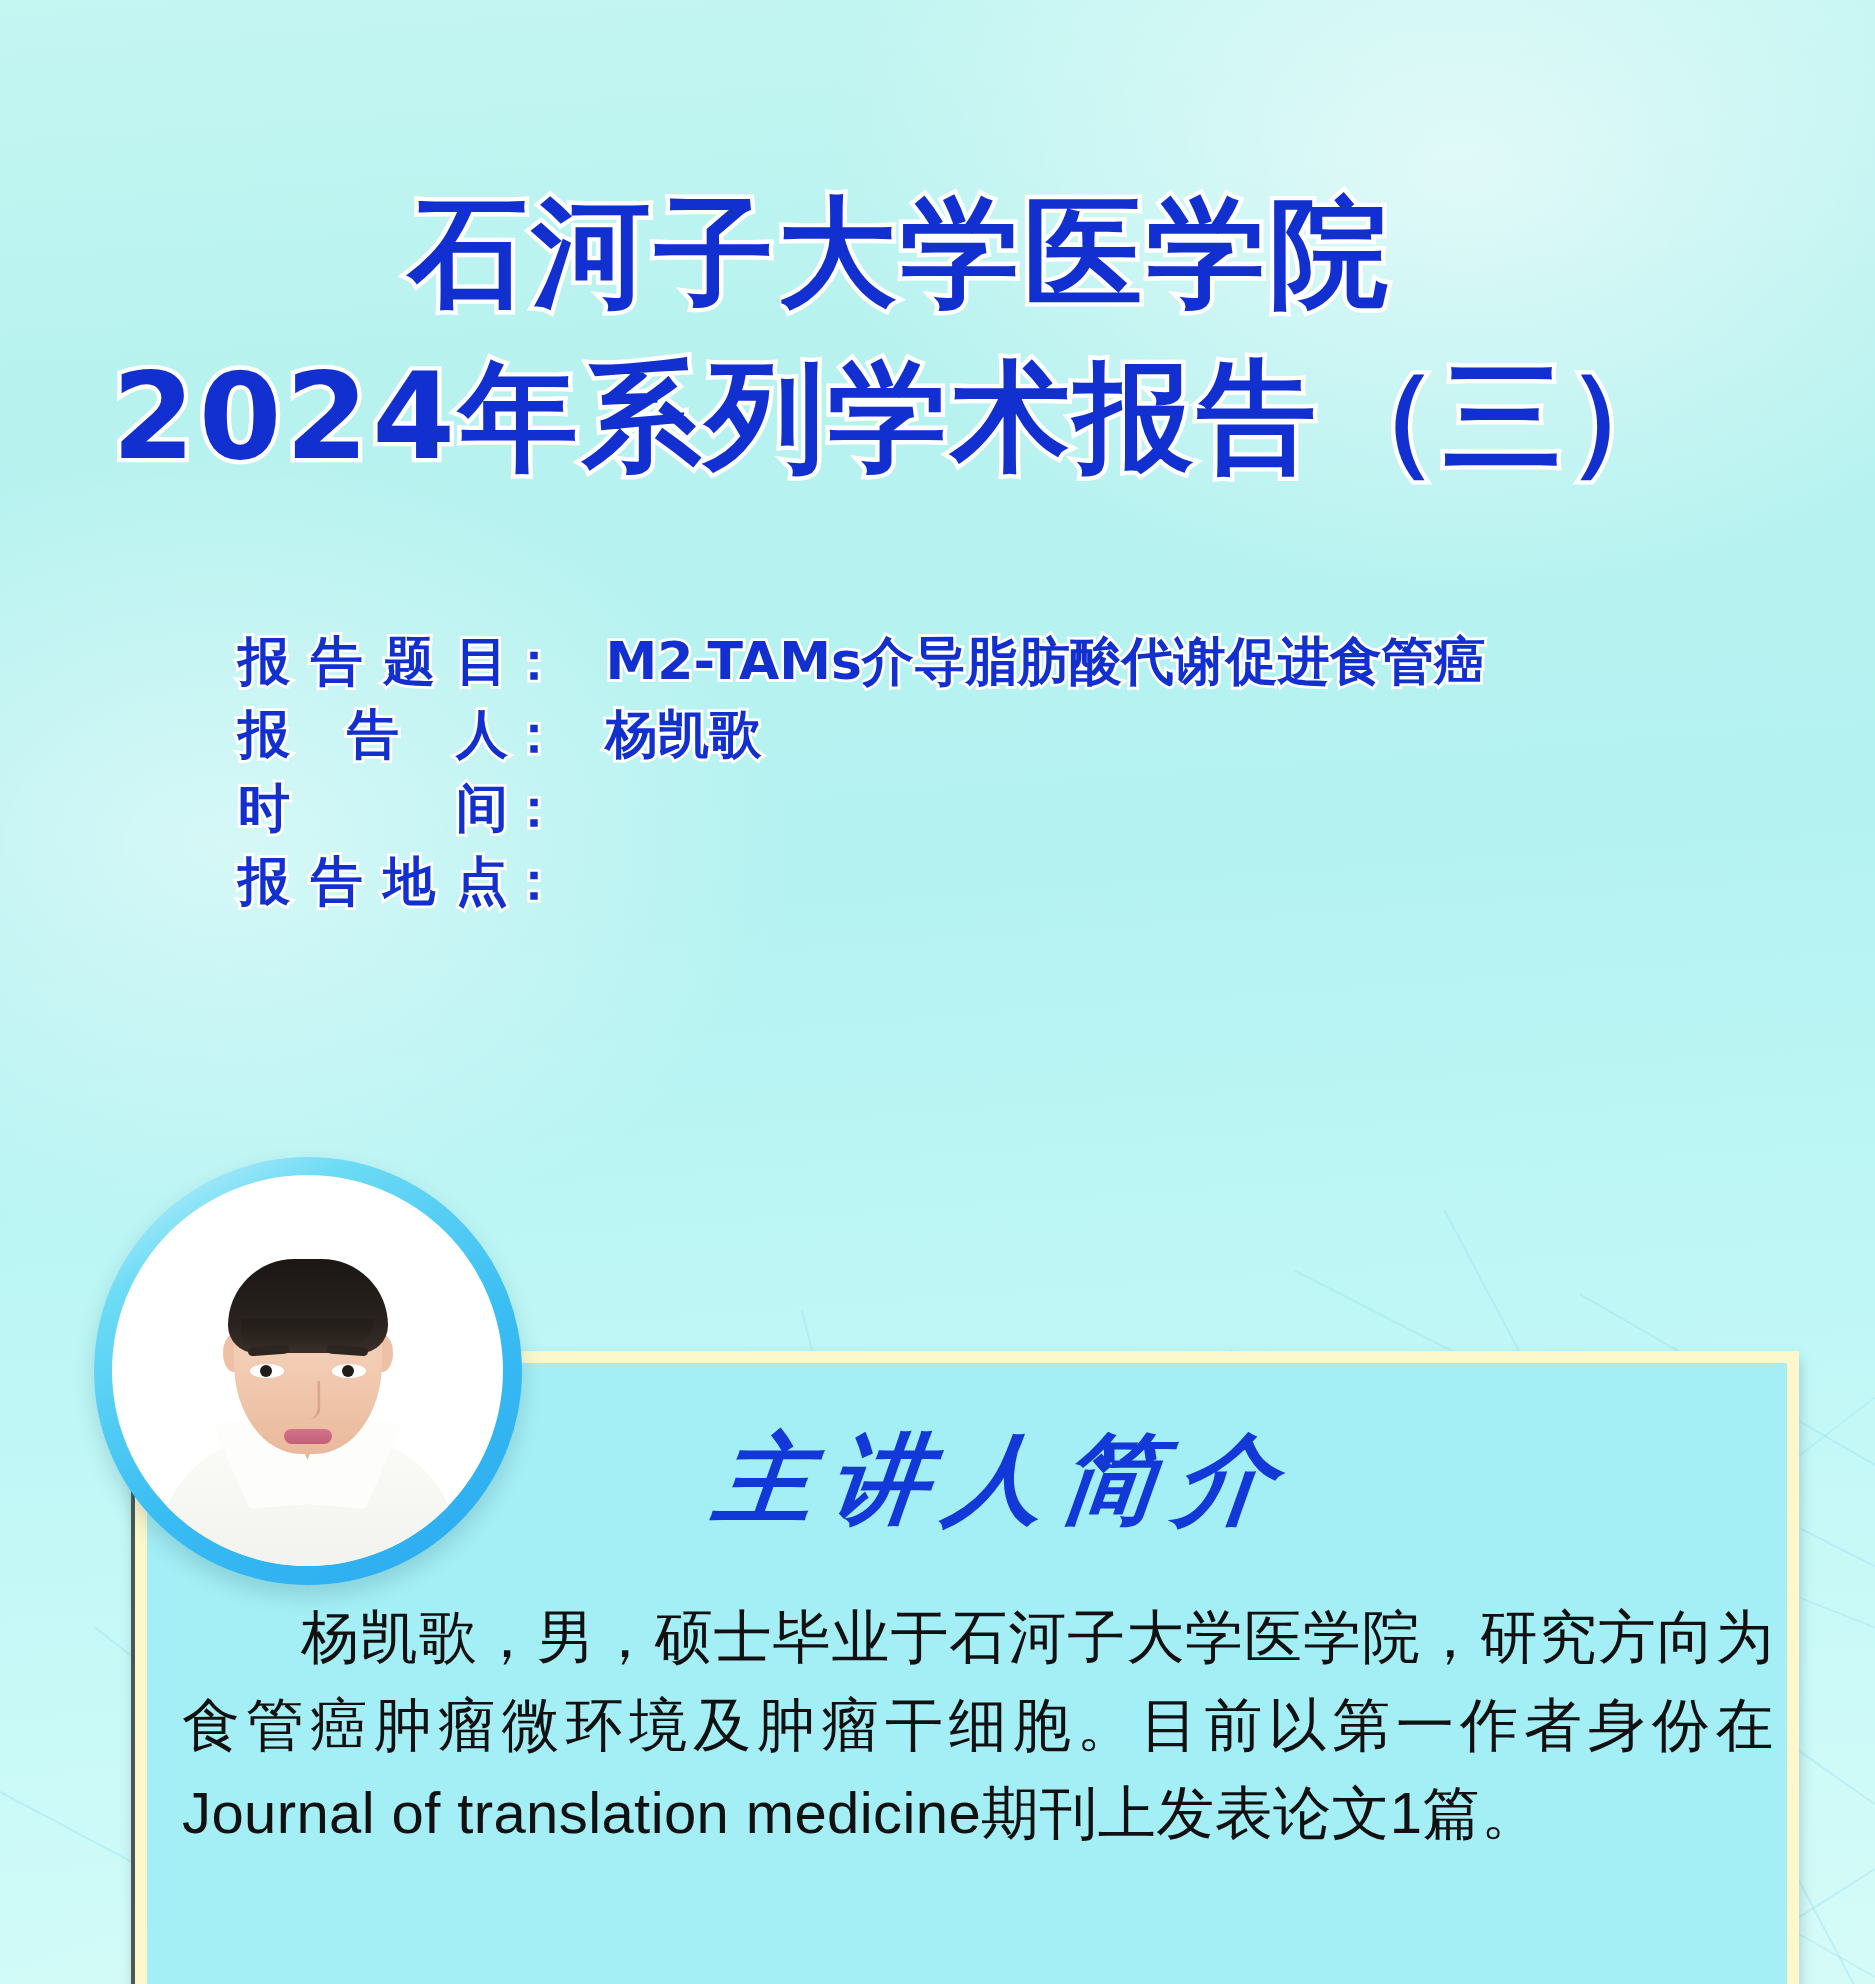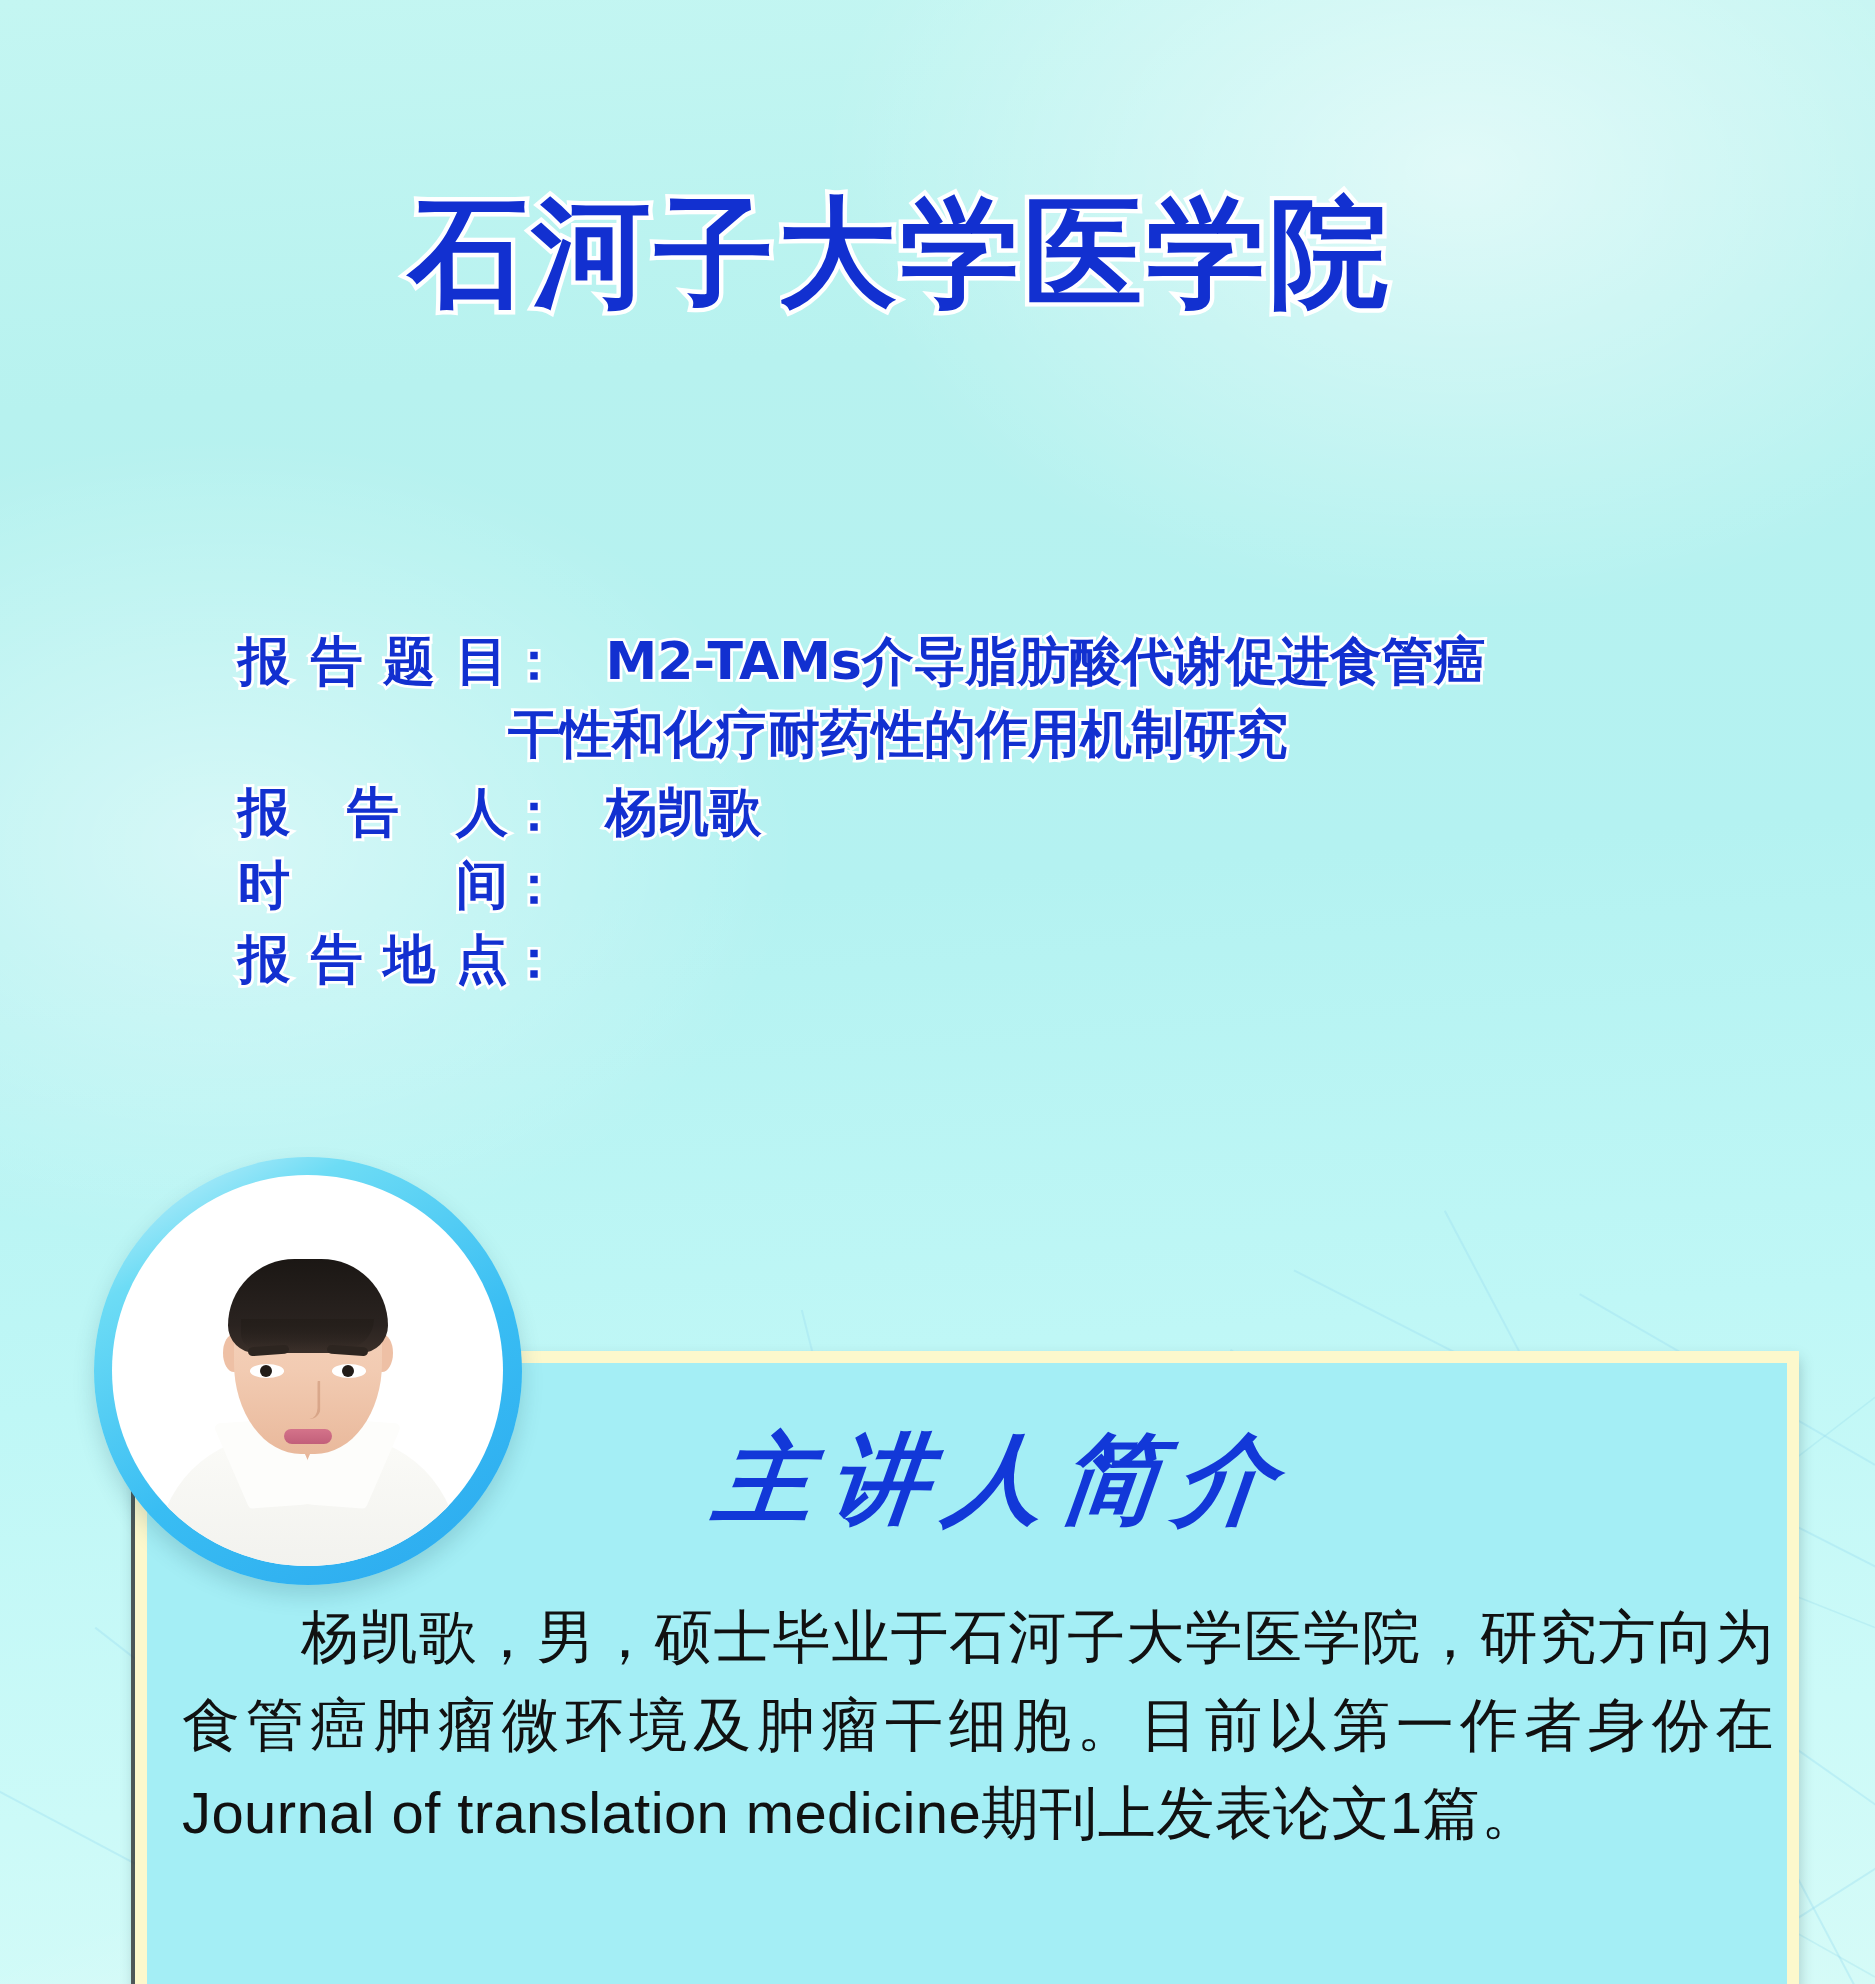--- a/index.html
+++ b/index.html
@@ -222,36 +222,36 @@
     <g stroke="#8fd6ea" stroke-opacity="0.28" fill="none" stroke-width="4">
       <path d="M 4724 3520 L 3320 4600"></path>
       <path d="M 4724 4100 L 3260 3520"></path>
       <path d="M 4724 4980 L 3300 4180"></path>
     </g>
     <ellipse cx="2700" cy="5586" rx="56" ry="130" fill="#9fe6f2" fill-opacity="0.30"></ellipse>
   </svg>
 
   <div id="title-block">
     <div class="title-line" id="title-1">石河子大学医学院</div>
+    <div class="title-line" id="title-2">2024年系列学术报告（三）</div>
   </div>
 
   <div id="details">
 
     <div class="drow">
       <span class="dlabel">
           <span class="ch">报</span>
           <span class="ch">告</span>
           <span class="ch">题</span>
           <span class="ch">目</span>
         </span>
       <span class="dcolon">：</span>
       <span class="dval">M2-TAMs介导脂肪酸代谢促进食管癌</span>
     </div>
 
-    <div id="topic-line2">干性和化疗耐药性的作用机制研究</div>
 
     <div class="drow">
       <span class="dlabel">
           <span class="ch">报</span>
           <span class="ch">告</span>
           <span class="ch">人</span>
         </span>
       <span class="dcolon">：</span>
       <span class="dval">杨凯歌</span>
     </div>

